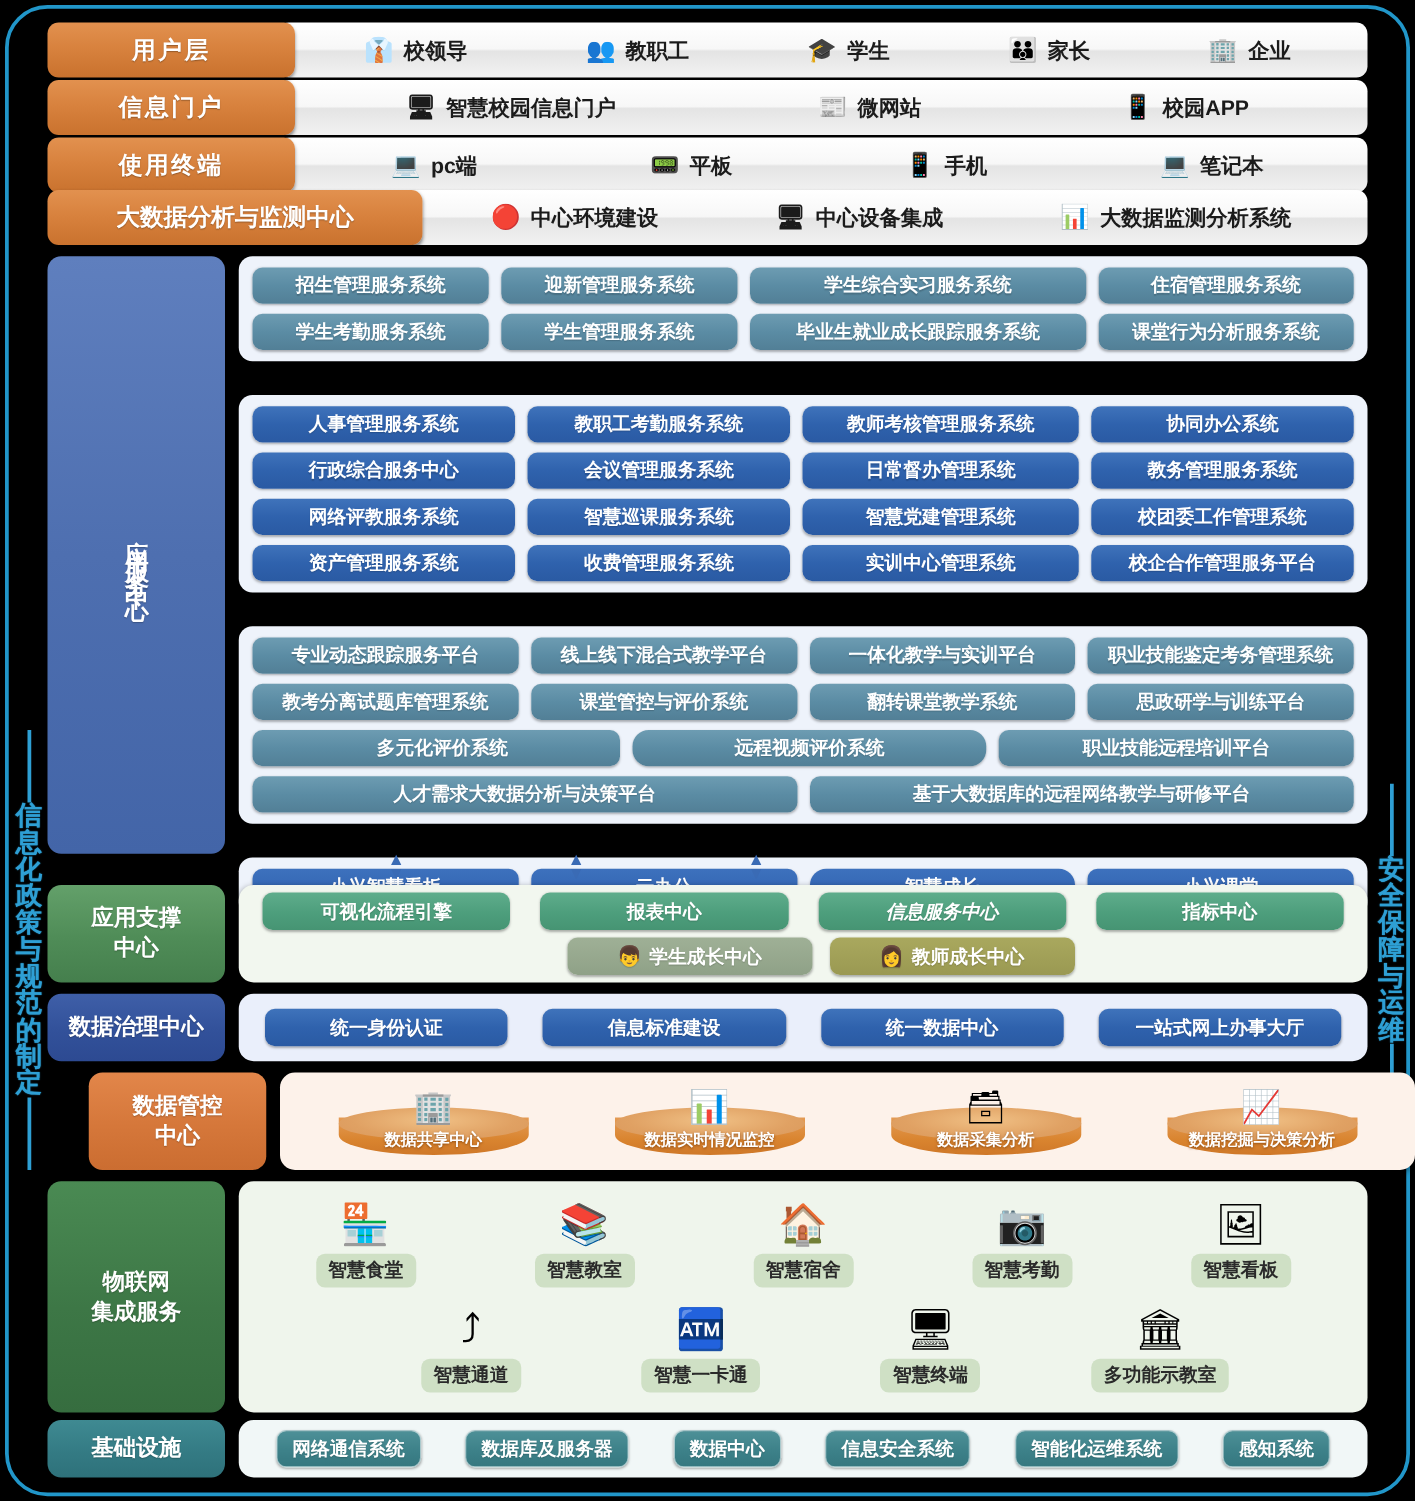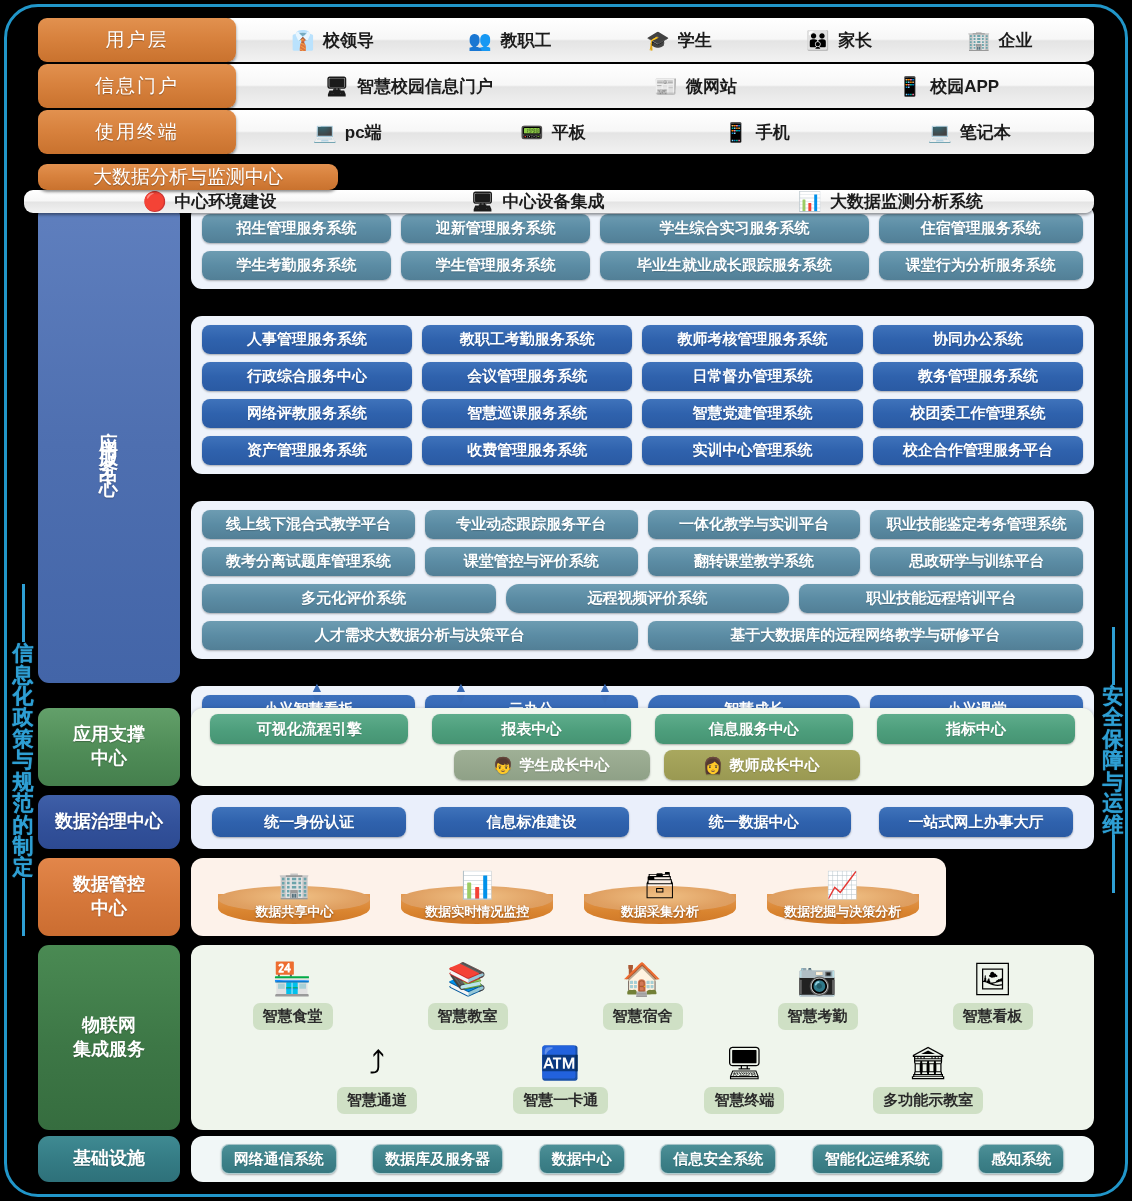--- a/index.html
+++ b/index.html
@@ -55,21 +55,21 @@
     height: 44px;
     display: flex;
     border-radius: 9px;
     overflow: visible;
   }
   .hdr-tag {
     flex: 0 0 auto;
     background: linear-gradient(180deg,#e2914f 0%,#d8823e 45%,#c9722e 100%);
     border-radius: 9px 9px 9px 9px;
     color: #fff;
-    font-weight: normal;
+    font-weight: bold;
     font-size: 19px;
     display: flex; align-items: center; justify-content: center;
     letter-spacing: 2px;
     box-shadow: 0 2px 3px rgba(0,0,0,.45);
     position: relative; z-index: 2;
     text-shadow: 0 1px 1px rgba(0,0,0,.3);
   }
   .hdr-body {
     flex: 1 1 auto;
     background: linear-gradient(180deg,#ffffff 0%,#f7f7f7 48%,#e4e4e4 52%,#f2f2f2 100%);
@@ -85,21 +85,21 @@
   .hdr-item {
     display: flex; align-items: center; gap: 8px;
     font-size: 17px; color: #1b1b1b; font-weight: 600;
     white-space: nowrap;
   }
   .hdr-item .ic { font-size: 19px; line-height: 1; }
 
   #row-user   { top: 18px;  }
   #row-portal { top: 64px;  }
   #row-term   { top: 110px; }
-  #row-bigdata{ top: 164px; flex-direction: column; }
+  #row-bigdata{ top: 152px; }
   #row-user   .hdr-tag { width: 198px; }
   #row-portal .hdr-tag { width: 198px; }
   #row-term   .hdr-tag { width: 198px; }
   #row-bigdata .hdr-tag{ width: 300px; font-size: 19px; letter-spacing: 0px;}
 
   
   .lane {
     position: absolute;
     left: 38px;
     display: flex;
@@ -192,21 +192,21 @@
   
   #lane-gov { top: 795px; width: 1056px; height: 54px; }
   #lane-gov .lane-tag { background: linear-gradient(180deg,#3f5fa8 0%,#32519a 55%,#2d4a92 100%); }
   #lane-gov .lane-body {
     background: #eaeffb;
     padding: 8px 12px;
     justify-content: center;
   }
 
   
-  #lane-ctrl { top: 858px; width: 908px; height: 78px; }
+  #lane-ctrl { top: 858px; width: 1061px; height: 78px; margin-left: 33px; }
   #lane-ctrl .lane-tag { background: linear-gradient(180deg,#e2864a 0%,#d5773a 55%,#cb6d31 100%); }
   #lane-ctrl .lane-body {
     background: #fdf2ea;
     padding: 6px 12px;
     justify-content: center;
   }
   .cyl-row { display: flex; justify-content: space-around; align-items: flex-end; height: 100%; }
   .cyl { position: relative; width: 152px; height: 66px; }
   .cyl .top {
     position: absolute; left: 0; bottom: 18px; width: 152px; height: 26px;
@@ -418,22 +418,22 @@
           </div>
           <div class="grid-row">
             <div class="chip blue" style="flex: 1 1 0px;">资产管理服务系统</div>
             <div class="chip blue" style="flex: 1 1 0px;">收费管理服务系统</div>
             <div class="chip blue" style="flex: 1.05 1 0px;">实训中心管理系统</div>
             <div class="chip blue" style="flex: 1 1 0px;">校企合作管理服务平台</div>
           </div>
         </div>
         <div class="group">
           <div class="grid-row">
+            <div class="chip teal" style="flex: 1 1 0px;">专业动态跟踪服务平台</div>
             <div class="chip teal" style="flex: 1 1 0px;">线上线下混合式教学平台</div>
-            <div class="chip teal" style="flex: 1 1 0px;">专业动态跟踪服务平台</div>
             <div class="chip teal" style="flex: 1 1 0px;">一体化教学与实训平台</div>
             <div class="chip teal" style="flex: 1 1 0px;">职业技能鉴定考务管理系统</div>
           </div>
           <div class="grid-row">
             <div class="chip teal" style="flex: 1 1 0px;">教考分离试题库管理系统</div>
             <div class="chip teal" style="flex: 1 1 0px;">课堂管控与评价系统</div>
             <div class="chip teal" style="flex: 1 1 0px;">翻转课堂教学系统</div>
             <div class="chip teal" style="flex: 1 1 0px;">思政研学与训练平台</div>
           </div>
           <div class="grid-row">
@@ -476,21 +476,21 @@
     <div class="lane-tag">
       <span>
         <span>应用支撑</span><br>
         <span>中心</span>
       </span>
     </div>
     <div class="lane-body">
       <div class="grid-row" id="support-row1" style="justify-content:space-around">
           <div class="chip green" style="flex: 1 1 0px; margin: 0px 7px; height: 30px;">可视化流程引擎</div>
           <div class="chip green" style="flex: 1 1 0px; margin: 0px 7px; height: 30px;">报表中心</div>
-          <div class="chip green" style="flex: 1 1 0px; margin: 0px 7px; height: 30px;">信息服务中心</div>
+          <div class="chip green" style="flex: 1 1 0px; margin: 0px 7px; height: 30px; font-style: italic;">信息服务中心</div>
           <div class="chip green" style="flex: 1 1 0px; margin: 0px 7px; height: 30px;">指标中心</div>
         </div>
       <div class="grid-row" id="support-row2" style="justify-content:center;gap:14px;margin-left:28px">
           <div class="chip graygreen" style="width: 196px; height: 30px; gap: 6px;">
             <span style="font-size: 16px;">👦</span>
             <span>学生成长中心</span>
           </div>
           <div class="chip olive" style="width: 196px; height: 30px; gap: 6px;">
             <span style="font-size: 16px;">👩</span>
             <span>教师成长中心</span>

